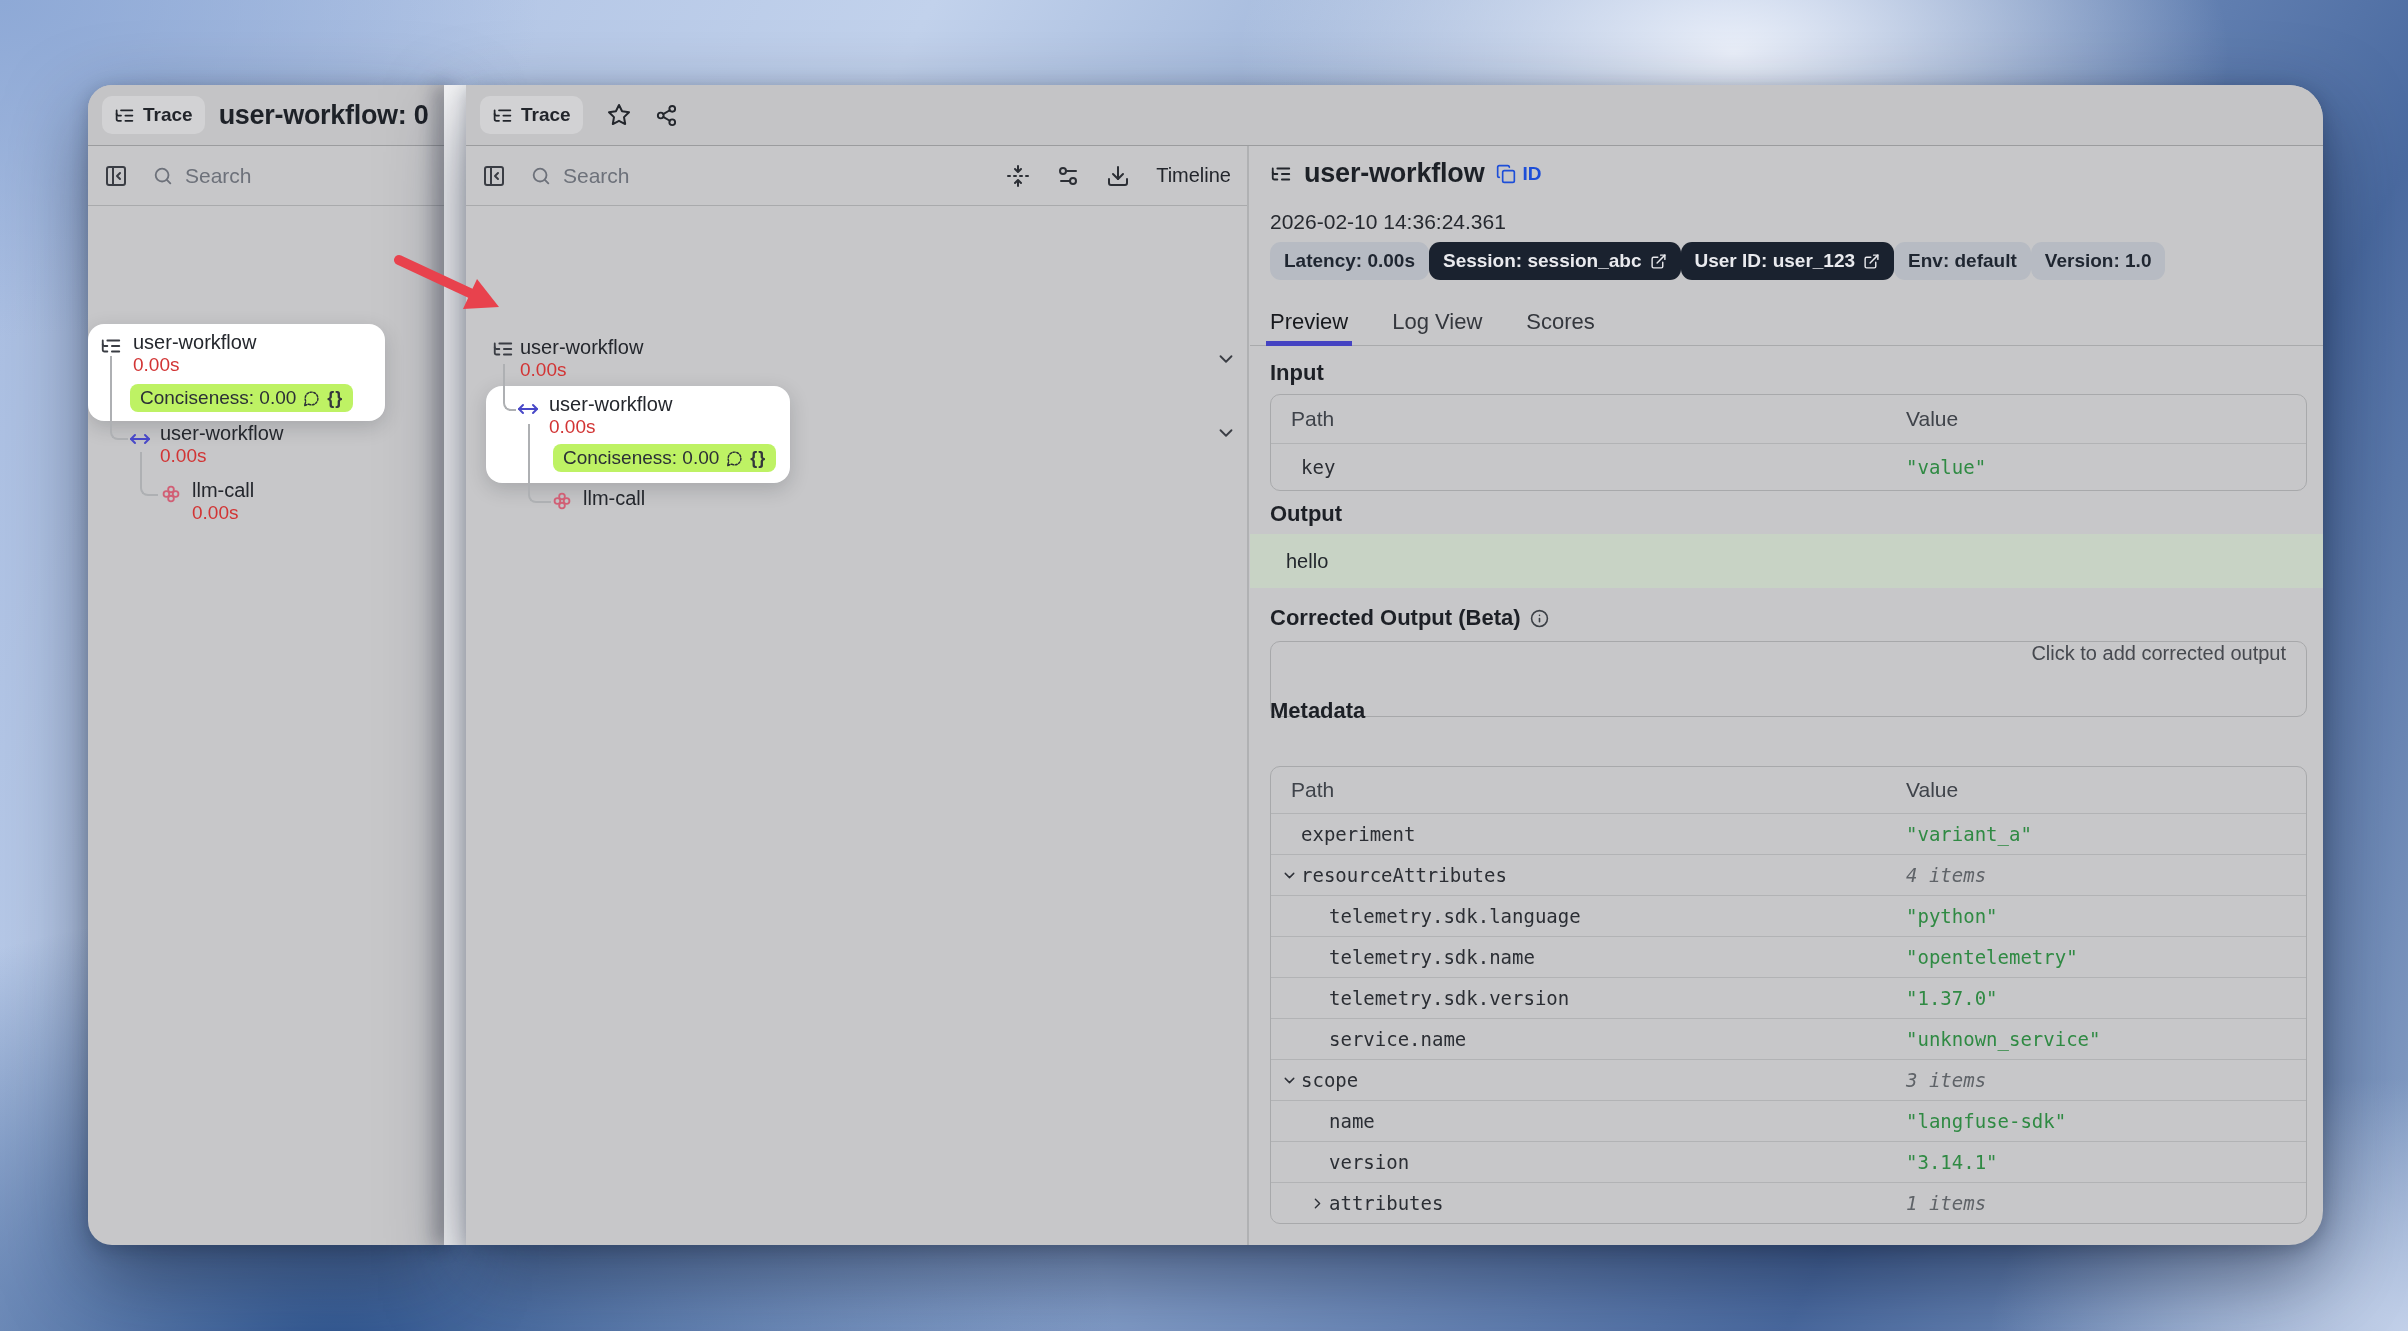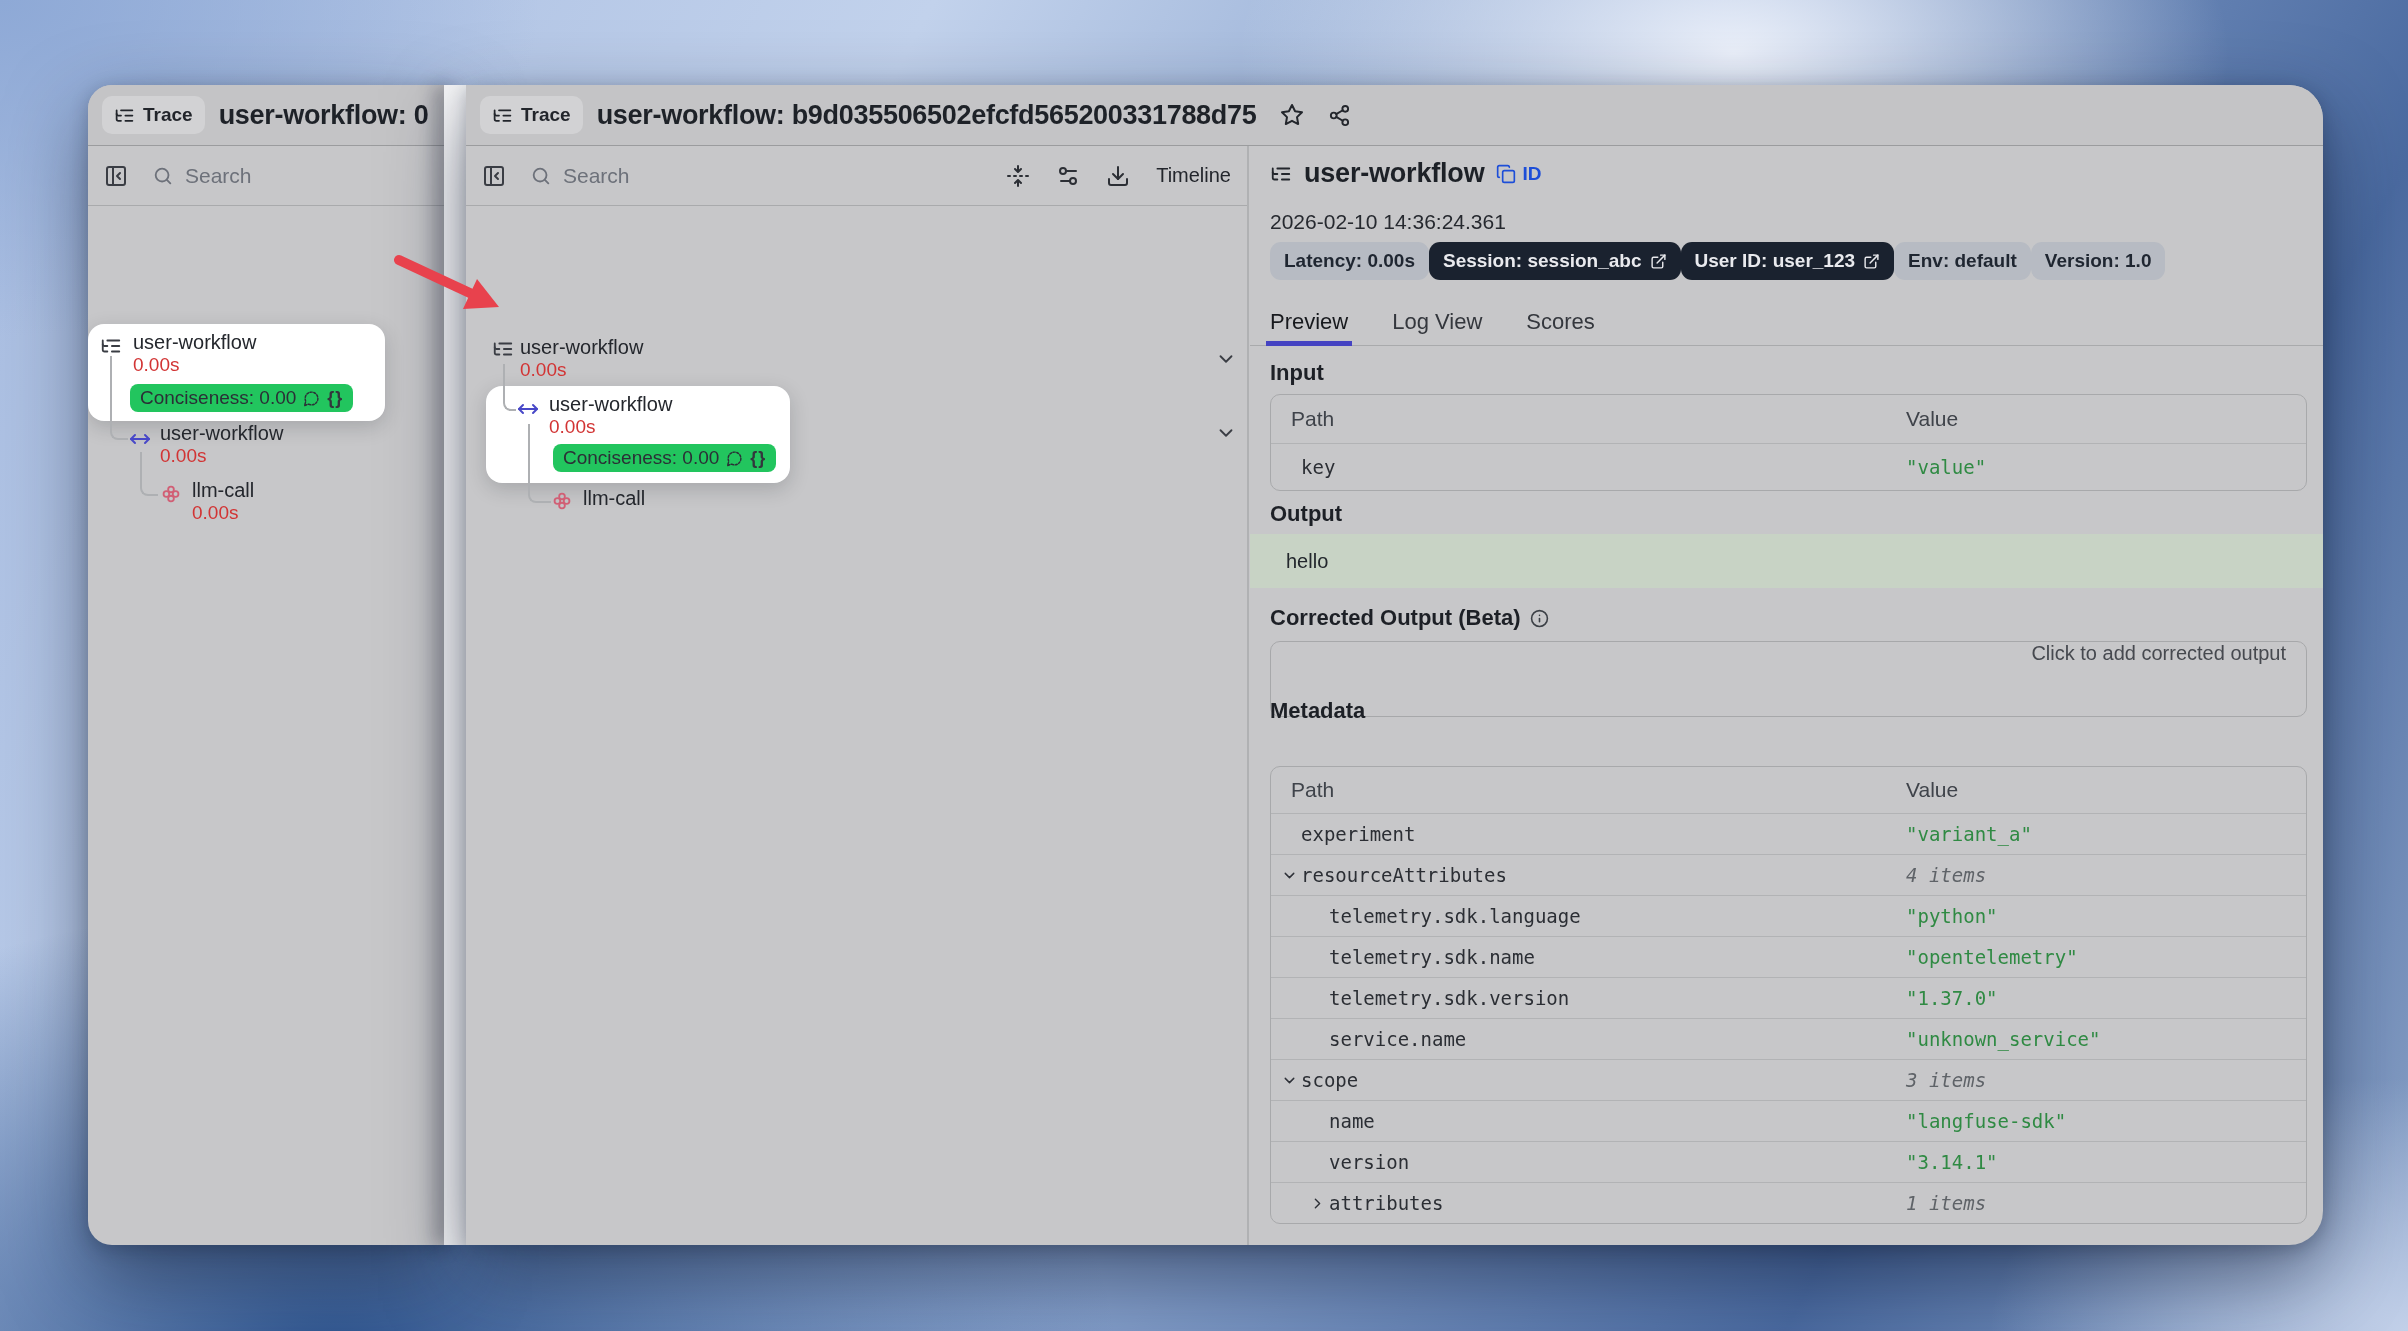--- a/index.html
+++ b/index.html
@@ -41,21 +41,21 @@
   .conn{position:absolute;border-left:2px solid #aeb0b3;border-bottom:2px solid #aeb0b3;
     border-bottom-left-radius:8px;z-index:2;}
   .tnode{position:absolute;z-index:3;white-space:nowrap;}
   .tlabel{font-size:20px;color:#24272d;}
   .tdur{font-size:19px;color:#d23434;}
   .ticon{position:absolute;z-index:3;}
   .c-tree{color:#3a3d44;}
   .c-span{color:#4848c8;}
   .c-llm{color:#d15f75;}
   .score-badge{display:inline-flex;align-items:center;gap:7px;height:28px;padding:0 10px;
-    background:#22c55e;border-radius:8px;font-size:19px;color:#2b2f36;}
+    background:#bef264;border-radius:8px;font-size:19px;color:#2b2f36;}
   .braces{font-size:18px;font-weight:600;letter-spacing:1px;color:#33363c;}
   .row-chev{position:absolute;left:749px;color:#3a3d44;z-index:3;}
   
   .divider{position:absolute;left:781px;top:61px;bottom:0;width:2px;background:#b0b1b3;}
   .rp{position:absolute;left:784px;top:61px;right:0;bottom:0;overflow:hidden;}
   .rp-titlerow{position:absolute;left:20px;top:12px;display:flex;align-items:center;gap:12px;color:#23262c;}
   .rp-title{font-size:27px;font-weight:700;color:#1d2127;letter-spacing:-.2px;}
   .idchip{display:flex;align-items:center;gap:6px;color:#1d4ed8;}
   .id-lbl{font-size:19px;font-weight:600;}
   .rp-date{position:absolute;left:20px;top:64px;font-size:21px;color:#26292f;}
@@ -251,21 +251,20 @@
   <div class="strip"></div>
 
   <div class="win win-front">
     <div class="titlebar">
       <span class="trace-pill">
         <svg class="ic" width="21" height="21">
             <use href="#i-tree"></use>
           </svg>
         <span>Trace</span>
       </span>
-      <span class="win-title">user-workflow: b9d035506502efcfd565200331788d75</span>
       <span class="tb-ic">
         <svg class="ic" width="24" height="24">
             <use href="#i-star"></use>
           </svg>
         </span>
       <span class="tb-ic">
         <svg class="ic" width="23" height="23">
             <use href="#i-share"></use>
           </svg>
         </span>

